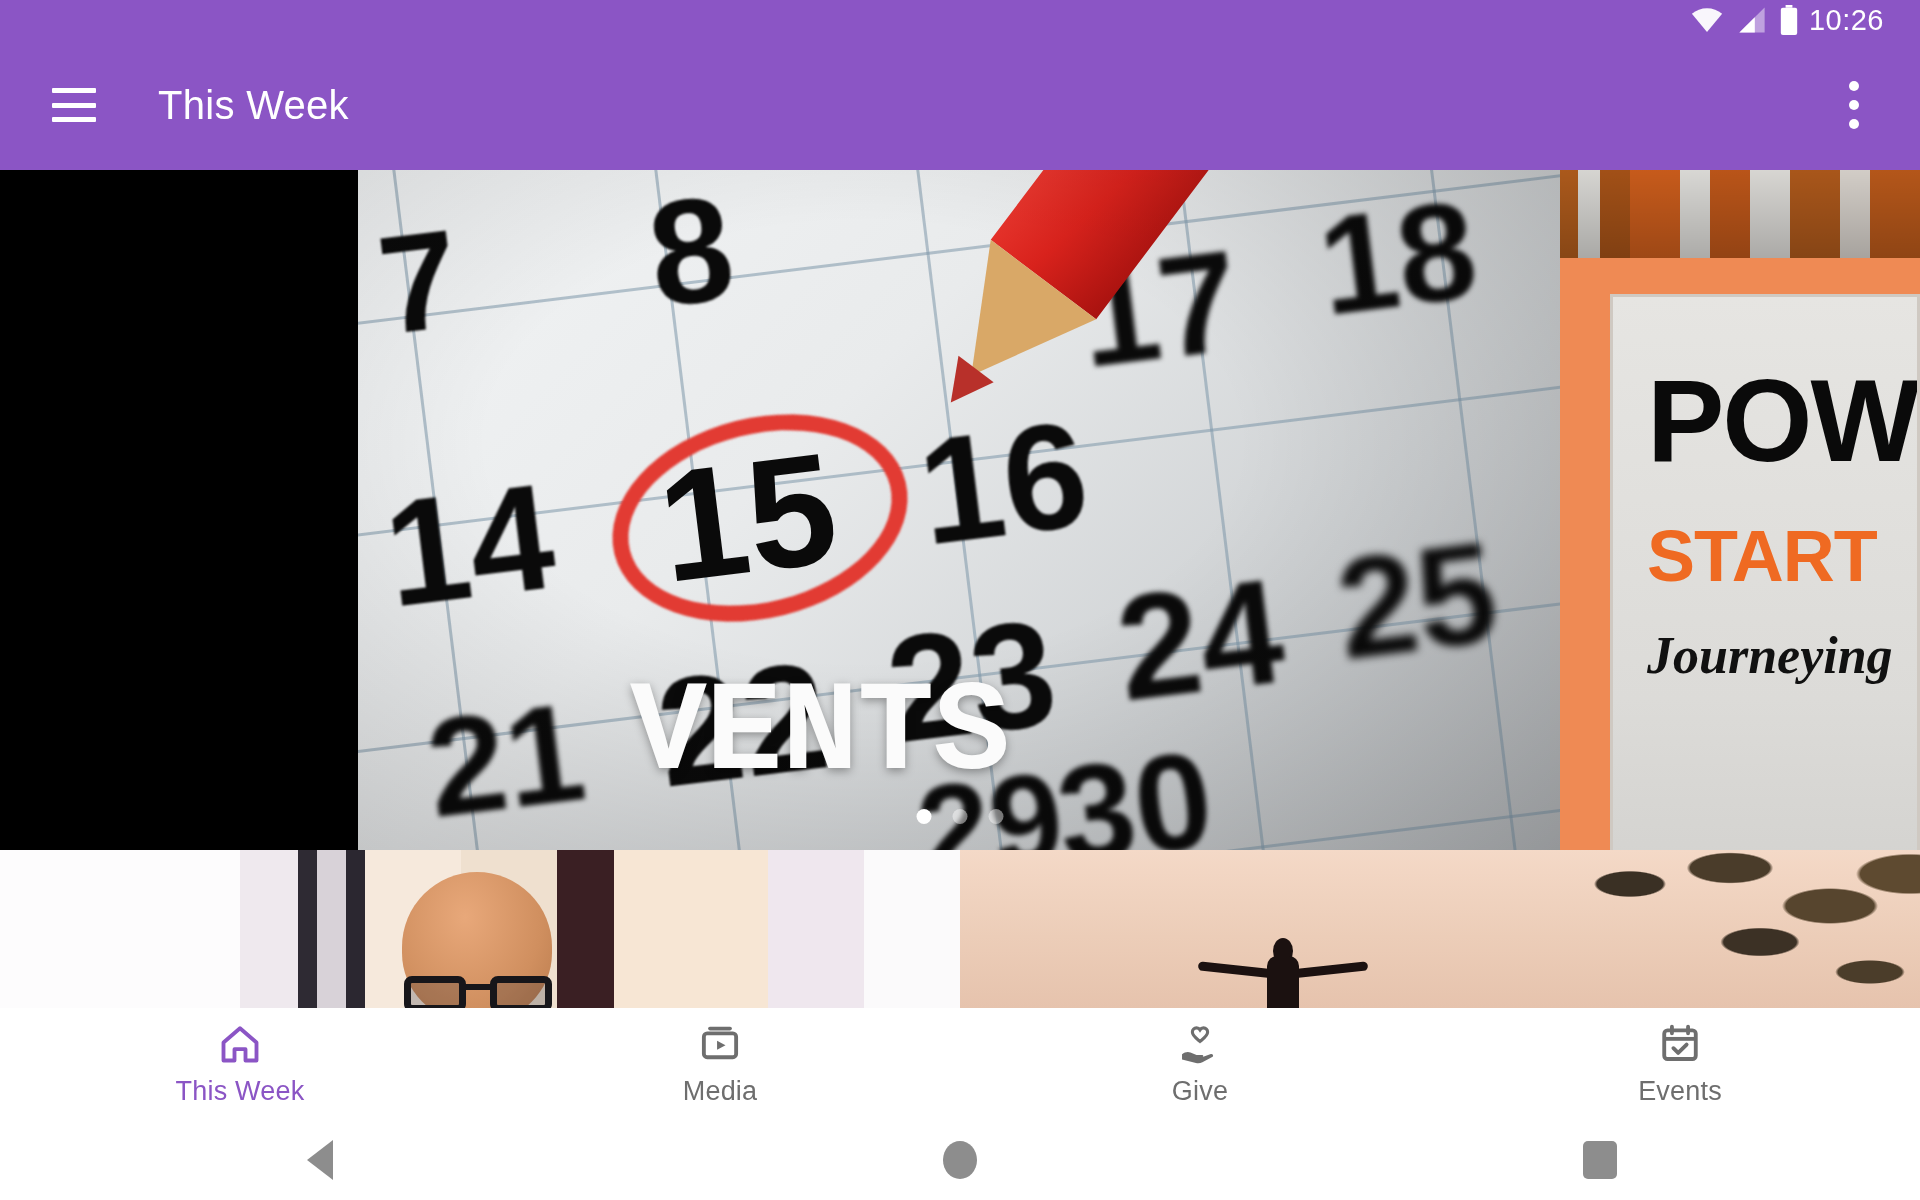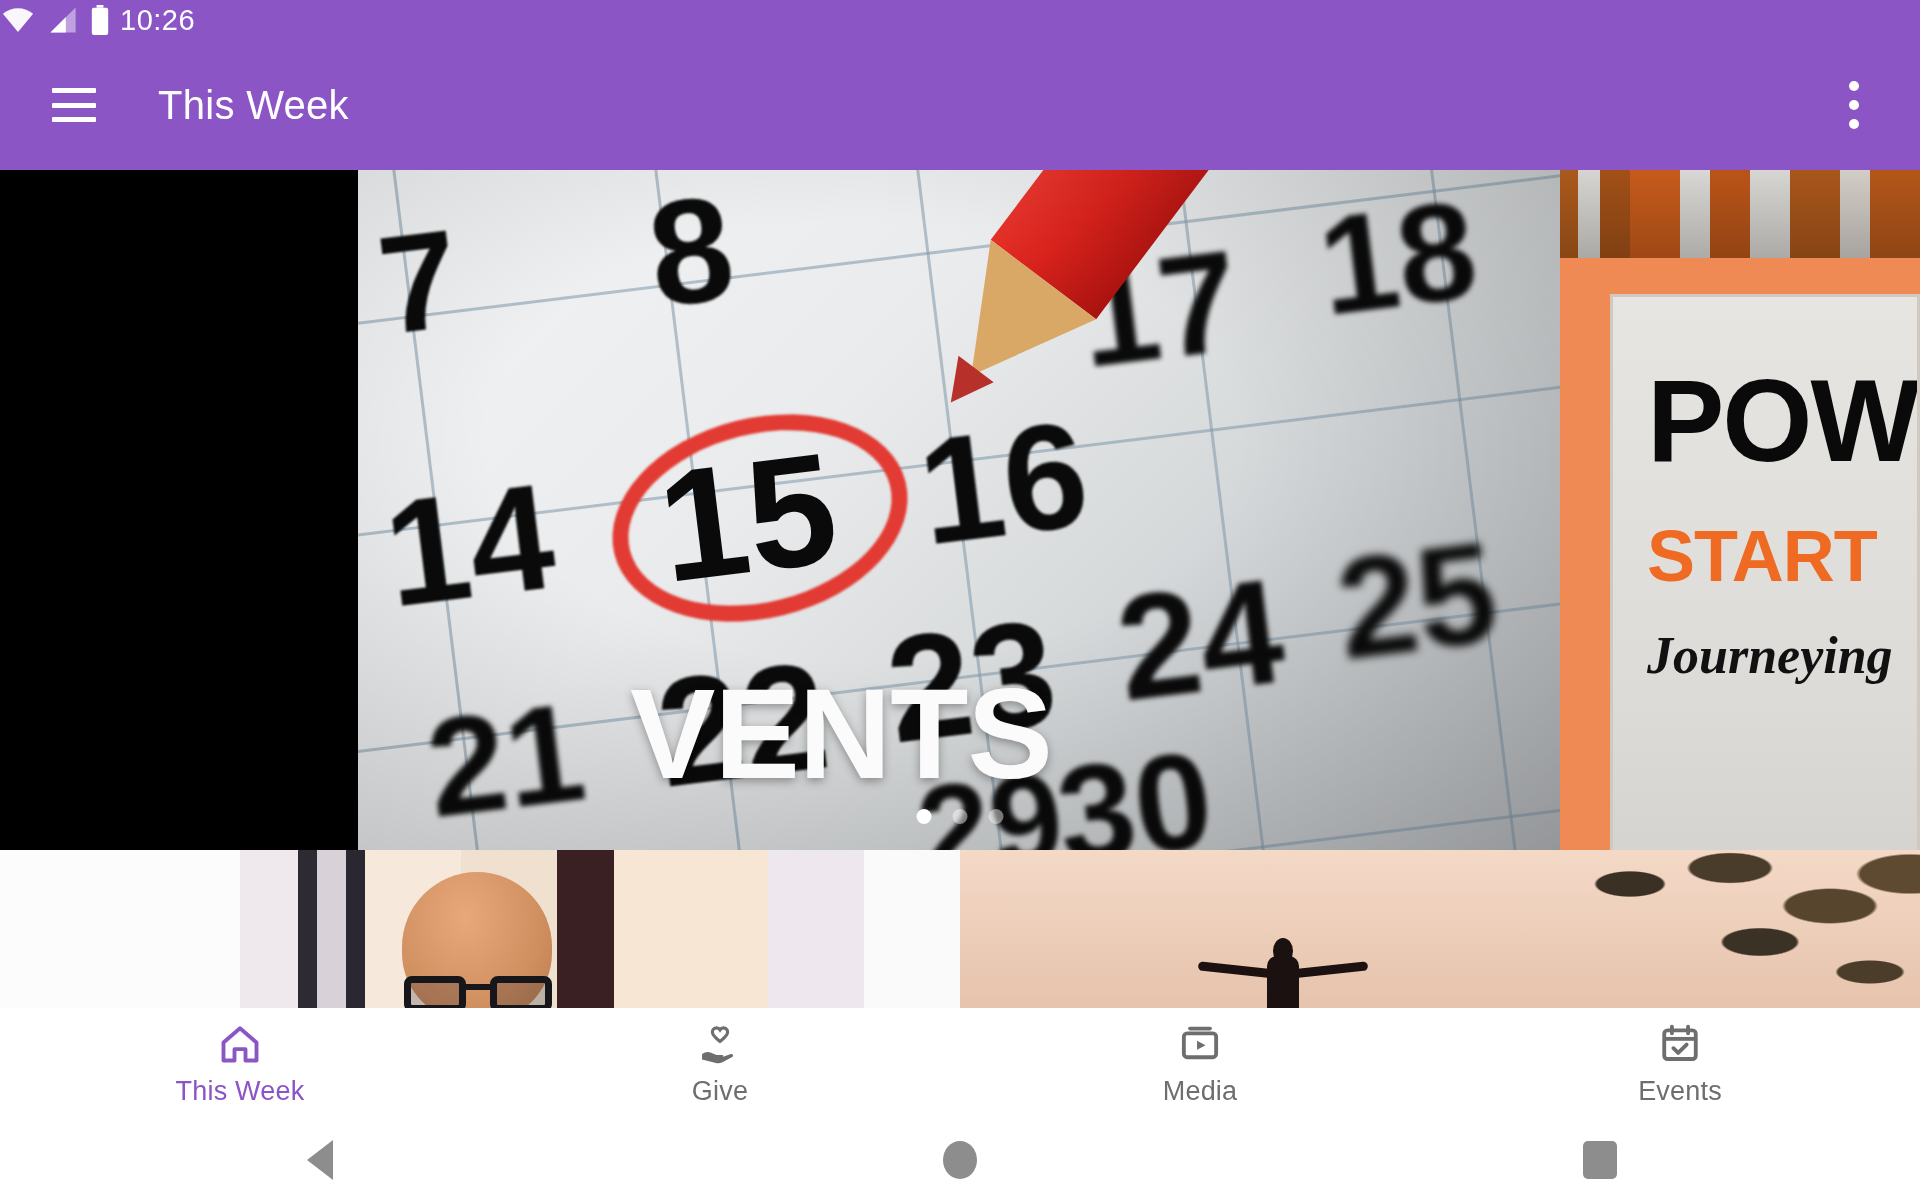--- a/index.html
+++ b/index.html
@@ -9,21 +9,21 @@
     background:#ffffff;
     font-family:"Liberation Sans", sans-serif;
     overflow:hidden;
   }
   .phone { position:relative; width:1920px; height:1200px; background:#fff; }
 
   
   .statusbar{
     position:absolute; top:0; left:0; width:1920px; height:40px;
     background:#8B55C5; display:flex; align-items:center;
-    justify-content:flex-start; padding-right:20px; gap:10px;
+    justify-content:flex-end; padding-right:36px; gap:10px;
   }
   .sb-icons{ display:flex; align-items:center; gap:11px; }
   .sb-clock{
     color:#fff; font-size:29px; letter-spacing:0.5px;
     font-family:"Liberation Sans", sans-serif;
   }
 
   
   .appbar{
     position:absolute; top:40px; left:0; width:1920px; height:130px;
@@ -101,21 +101,21 @@
     border-top:42px solid #b8302a;
   }
   .cal-vignette{
     position:absolute; inset:0;
     background:radial-gradient(ellipse at 42% 40%, rgba(0,0,0,0) 38%, rgba(0,0,0,0.20) 100%);
   }
   .overlay-word{
     position:absolute; left:272px; bottom:52px;
     font-size:128px; font-weight:700; color:#fbfbfb;
     letter-spacing:-1px; text-shadow:0 3px 10px rgba(0,0,0,0.35);
-    font-family:Liberation Sans, sans-serif; line-height:1;
+    font-family:Liberation Mono, monospace; line-height:1;
   }
 
   
   .slide-next{
     position:absolute; left:1560px; top:0; width:360px; height:800px;
     overflow:hidden; background:#ef8a54;
   }
   .shelf{
     position:absolute; top:0; left:0; width:100%; height:88px;
     background:linear-gradient(90deg,
@@ -355,33 +355,33 @@
 
     <div class="navitem active">
       <svg width="44" height="44" viewBox="0 0 24 24">
         <path d="M3 11.2 12 3.4l9 7.8V21h-6v-6.2H9V21H3V11.2z" fill="none" stroke="#8B55C5" stroke-width="2.1" stroke-linejoin="round"></path>
       </svg>
       <span class="label">This Week</span>
     </div>
 
     <div class="navitem">
       <svg width="44" height="44" viewBox="0 0 24 24">
-        <path d="M13.9 3.2c-0.8 0-1.5 0.42-1.9 1.05-0.4-0.63-1.1-1.05-1.9-1.05-1.26 0-2.26 1.02-2.26 2.3 0 2.2 2.75 3.9 4.16 5.1 1.41-1.2 4.16-2.9 4.16-5.1 0-1.28-1-2.3-2.26-2.3z" fill="none" stroke="#6e6e6e" stroke-width="1.7"></path>
-        <path d="M2.2 17.6c1.5-1.1 3.1-1.5 4.6-0.9l3.3 1.3h3.1c0.7 0 0.9 0.9 0.2 1.15l-2.6 0.9 7.1-2.6c0.9-0.32 1.7 0.8 1 1.45l-5.6 3.0c-1.1 0.6-2.3 0.75-3.5 0.42L2.2 20.4v-2.8z" fill="#6e6e6e"></path>
-      </svg>
-      <span class="label">Give</span>
-    </div>
-
-    <div class="navitem">
-      <svg width="44" height="44" viewBox="0 0 24 24">
         <rect x="5.5" y="2.6" width="13" height="2" rx="1" fill="#6e6e6e"></rect>
         <rect x="3.2" y="6.2" width="17.6" height="13" rx="1.8" fill="none" stroke="#6e6e6e" stroke-width="2.1"></rect>
         <path d="M10.4 10.2v5l4.6-2.5-4.6-2.5z" fill="#6e6e6e"></path>
       </svg>
       <span class="label">Media</span>
+    </div>
+
+    <div class="navitem">
+      <svg width="44" height="44" viewBox="0 0 24 24">
+        <path d="M13.9 3.2c-0.8 0-1.5 0.42-1.9 1.05-0.4-0.63-1.1-1.05-1.9-1.05-1.26 0-2.26 1.02-2.26 2.3 0 2.2 2.75 3.9 4.16 5.1 1.41-1.2 4.16-2.9 4.16-5.1 0-1.28-1-2.3-2.26-2.3z" fill="none" stroke="#6e6e6e" stroke-width="1.7"></path>
+        <path d="M2.2 17.6c1.5-1.1 3.1-1.5 4.6-0.9l3.3 1.3h3.1c0.7 0 0.9 0.9 0.2 1.15l-2.6 0.9 7.1-2.6c0.9-0.32 1.7 0.8 1 1.45l-5.6 3.0c-1.1 0.6-2.3 0.75-3.5 0.42L2.2 20.4v-2.8z" fill="#6e6e6e"></path>
+      </svg>
+      <span class="label">Give</span>
     </div>
 
     <div class="navitem">
       <svg width="44" height="44" viewBox="0 0 24 24">
         <rect x="3.4" y="4.6" width="17.2" height="15.6" rx="1.8" fill="none" stroke="#6e6e6e" stroke-width="2.1"></rect>
         <path d="M3.4 9.2h17.2" stroke="#6e6e6e" stroke-width="2.1"></path>
         <path d="M7.6 2.6v3.6M16.4 2.6v3.6" stroke="#6e6e6e" stroke-width="2.1" stroke-linecap="round"></path>
         <path d="M8.4 14.3l2.6 2.6 4.6-4.6" fill="none" stroke="#6e6e6e" stroke-width="2.1" stroke-linecap="round" stroke-linejoin="round"></path>
       </svg>
       <span class="label">Events</span>

